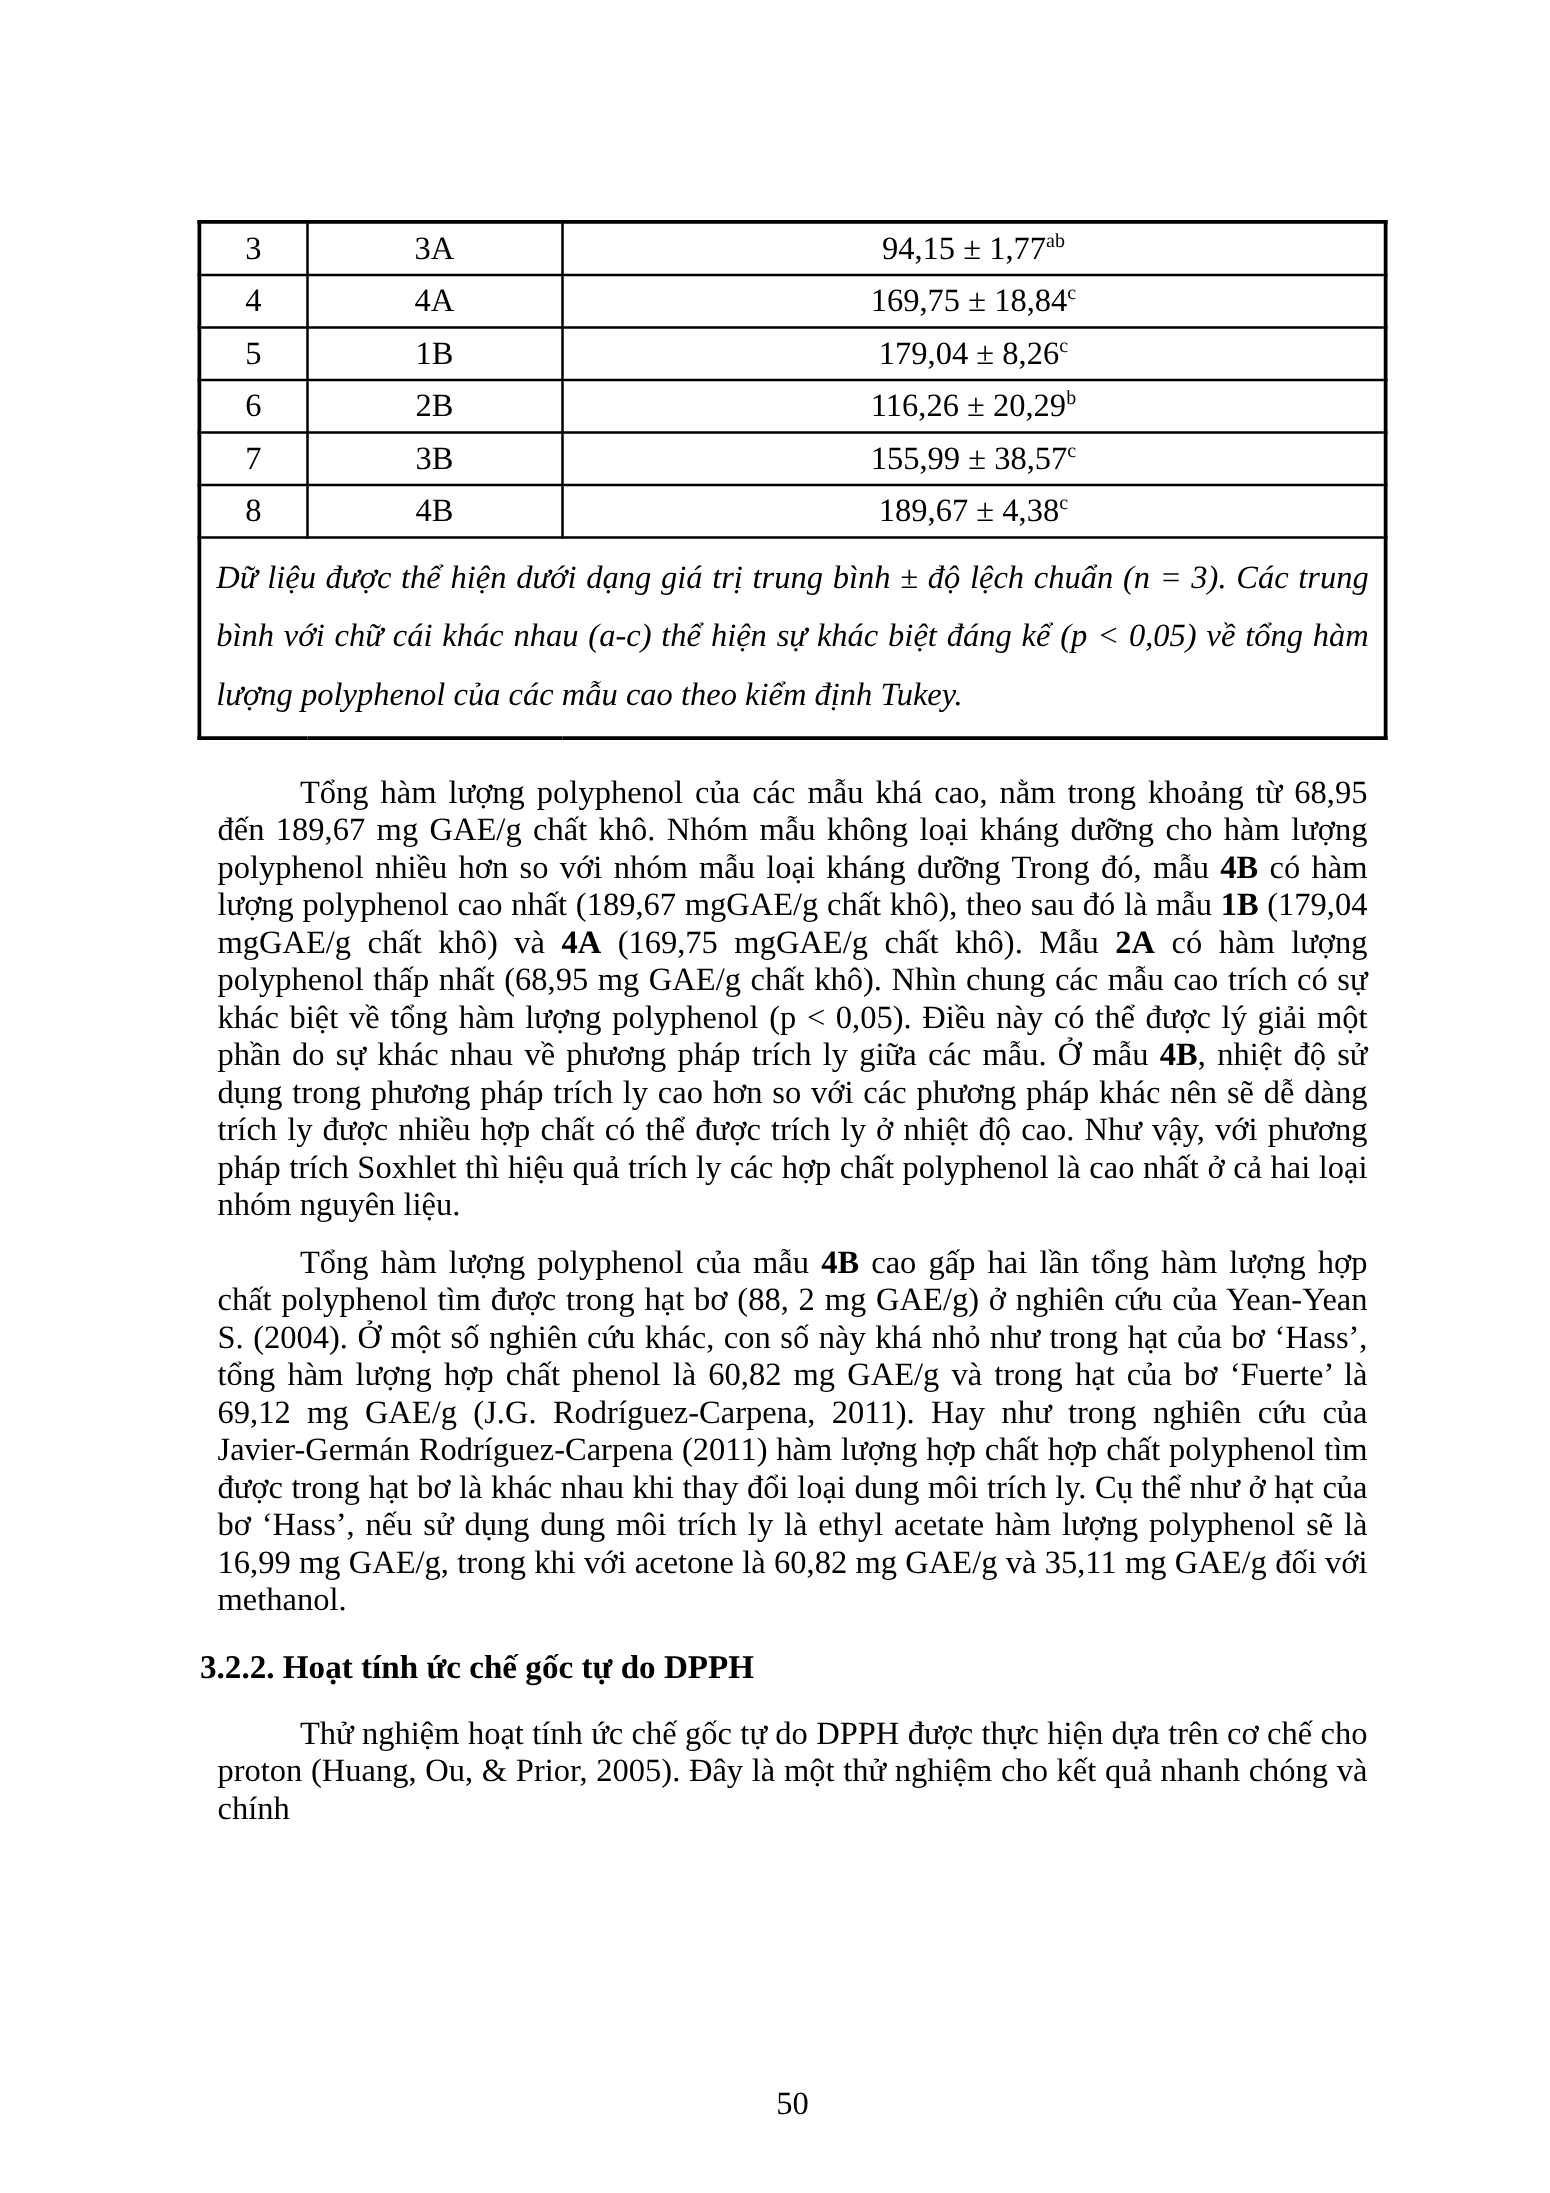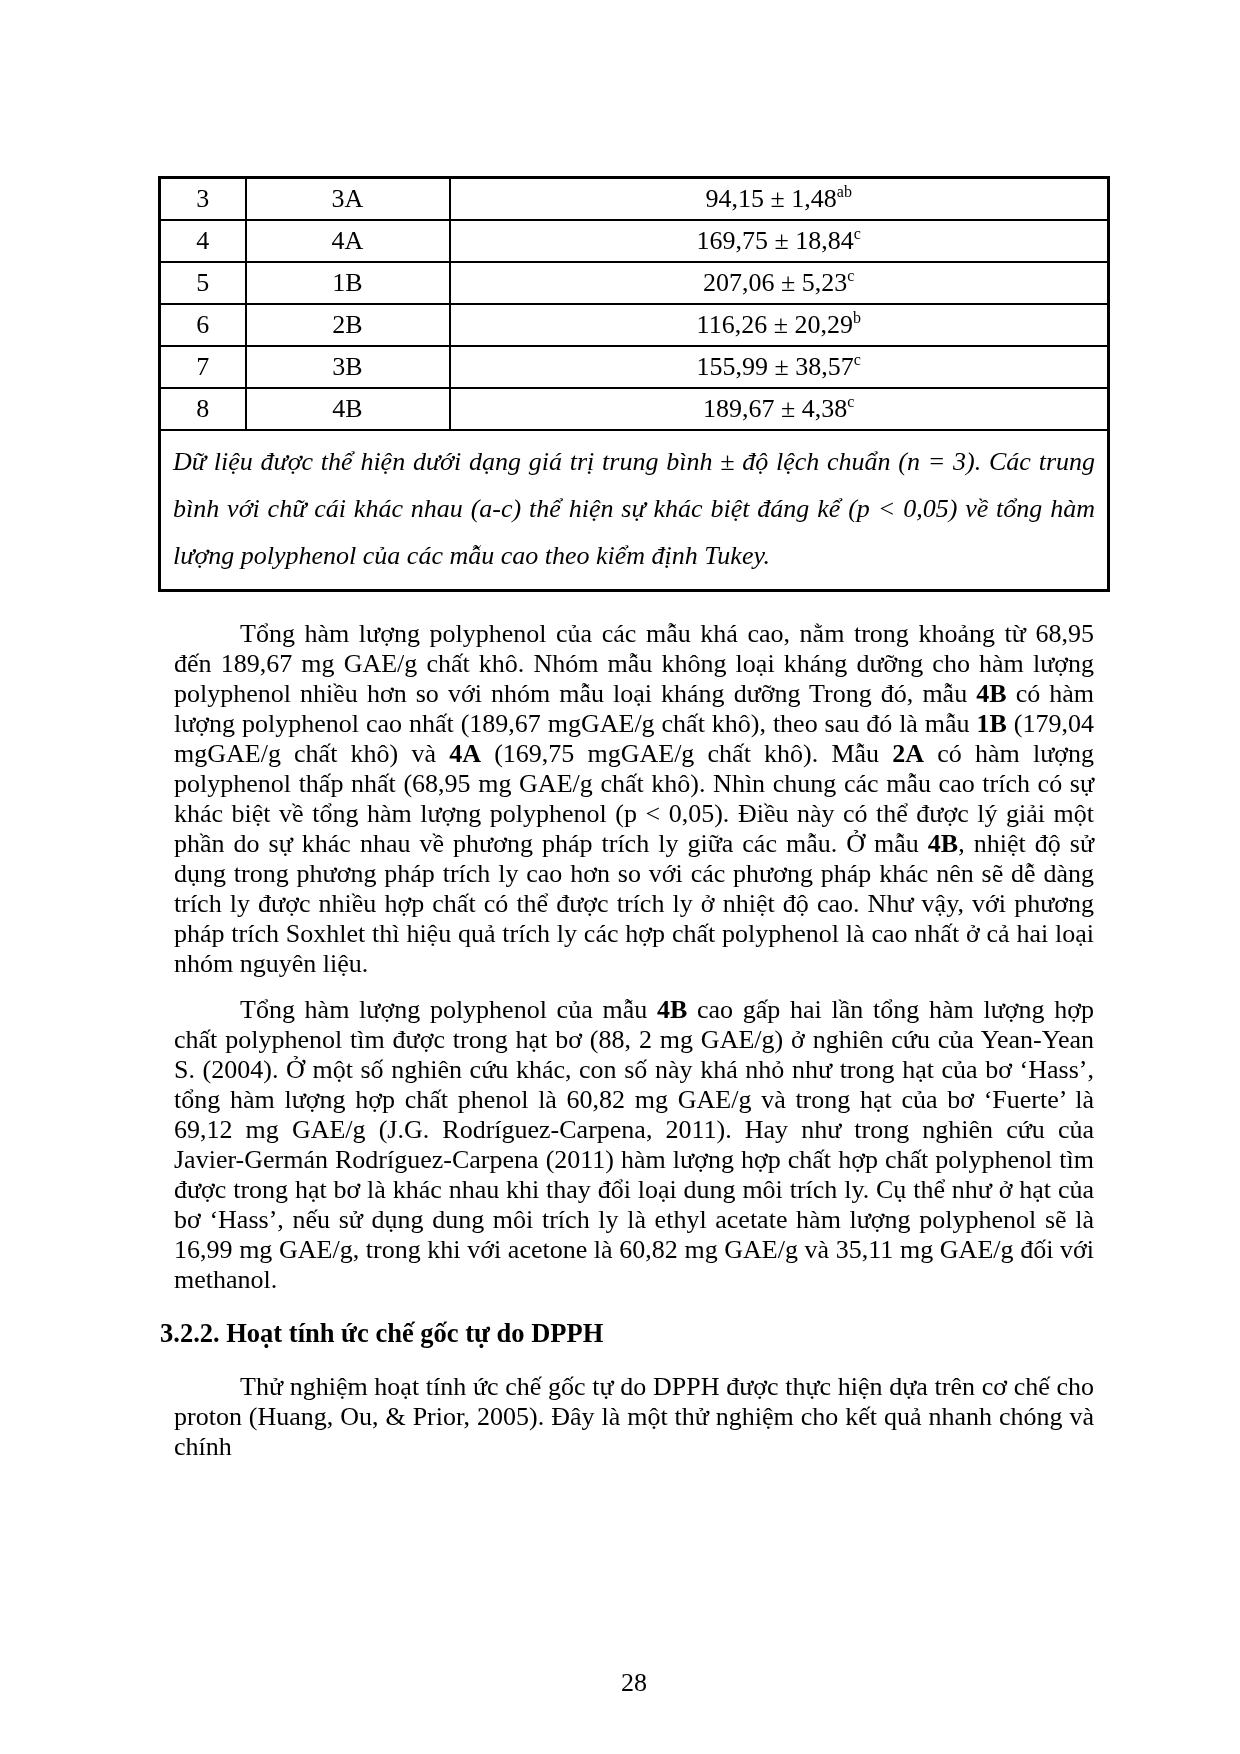--- a/index.html
+++ b/index.html
@@ -77,31 +77,31 @@
     <table class="results">
       <colgroup>
         <col style="width:86px">
         <col style="width:204px">
         <col>
       </colgroup>
       <tbody>
         <tr>
           <td>3</td>
           <td class="sample">3A</td>
-          <td><span>94,15 ± 1,48</span><sup>ab</sup></td>
+          <td><span>94,15 ± 1,77</span><sup>ab</sup></td>
         </tr>
         <tr>
           <td>4</td>
           <td class="sample">4A</td>
           <td><span>169,75 ± 18,84</span><sup>c</sup></td>
         </tr>
         <tr>
           <td>5</td>
           <td class="sample">1B</td>
-          <td><span>207,06 ± 5,23</span><sup>c</sup></td>
+          <td><span>179,04 ± 8,26</span><sup>c</sup></td>
         </tr>
         <tr>
           <td>6</td>
           <td class="sample">2B</td>
           <td><span>116,26 ± 20,29</span><sup>b</sup></td>
         </tr>
         <tr>
           <td>7</td>
           <td class="sample">3B</td>
           <td><span>155,99 ± 38,57</span><sup>c</sup></td>
@@ -119,14 +119,14 @@
 
     <div class="bodytext">
       <p><span>Tổng hàm lượng polyphenol của các mẫu khá cao, nằm trong khoảng từ 68,95 đến 189,67 mg GAE/g chất khô. Nhóm mẫu không loại kháng dưỡng cho hàm lượng polyphenol nhiều hơn so với nhóm mẫu loại kháng dưỡng Trong đó, mẫu </span><b>4B</b><span> có hàm lượng polyphenol cao nhất (189,67 mgGAE/g chất khô), theo sau đó là mẫu </span><b>1B</b><span> (179,04 mgGAE/g chất khô) và </span><b>4A</b><span> (169,75 mgGAE/g chất khô). Mẫu </span><b>2A</b><span> có hàm lượng polyphenol thấp nhất (68,95 mg GAE/g chất khô). Nhìn chung các mẫu cao trích có sự khác biệt về tổng hàm lượng polyphenol (p &lt; 0,05). Điều này có thể được lý giải một phần do sự khác nhau về phương pháp trích ly giữa các mẫu. Ở mẫu </span><b>4B</b><span>, nhiệt độ sử dụng trong phương pháp trích ly cao hơn so với các phương pháp khác nên sẽ dễ dàng trích ly được nhiều hợp chất có thể được trích ly ở nhiệt độ cao. Như vậy, với phương pháp trích Soxhlet thì hiệu quả trích ly các hợp chất polyphenol là cao nhất ở cả hai loại nhóm nguyên liệu.</span></p>
       <p><span>Tổng hàm lượng polyphenol của mẫu </span><b>4B</b><span> cao gấp hai lần tổng hàm lượng hợp chất polyphenol tìm được trong hạt bơ (88, 2 mg GAE/g) ở nghiên cứu của Yean-Yean S. (2004). Ở một số nghiên cứu khác, con số này khá nhỏ như trong hạt của bơ ‘Hass’, tổng hàm lượng hợp chất phenol là 60,82 mg GAE/g và trong hạt của bơ ‘Fuerte’ là 69,12 mg GAE/g (J.G. Rodríguez-Carpena, 2011). Hay như trong nghiên cứu của Javier-Germán Rodríguez-Carpena (2011) hàm lượng hợp chất hợp chất polyphenol tìm được trong hạt bơ là khác nhau khi thay đổi loại dung môi trích ly. Cụ thể như ở hạt của bơ ‘Hass’, nếu sử dụng dung môi trích ly là ethyl acetate hàm lượng polyphenol sẽ là 16,99 mg GAE/g, trong khi với acetone là 60,82 mg GAE/g và 35,11 mg GAE/g đối với methanol.</span></p>
       <h3>3.2.2. Hoạt tính ức chế gốc tự do DPPH</h3>
       <p><span>Thử nghiệm hoạt tính ức chế gốc tự do DPPH được thực hiện dựa trên cơ chế cho proton (Huang, Ou, &amp; Prior, 2005). Đây là một thử nghiệm cho kết quả nhanh chóng và chính</span></p>
     </div>
 
   </div>
 
-  <div class="pagenum">28</div>
+  <div class="pagenum">50</div>
 </div>
 
 </body></html>

